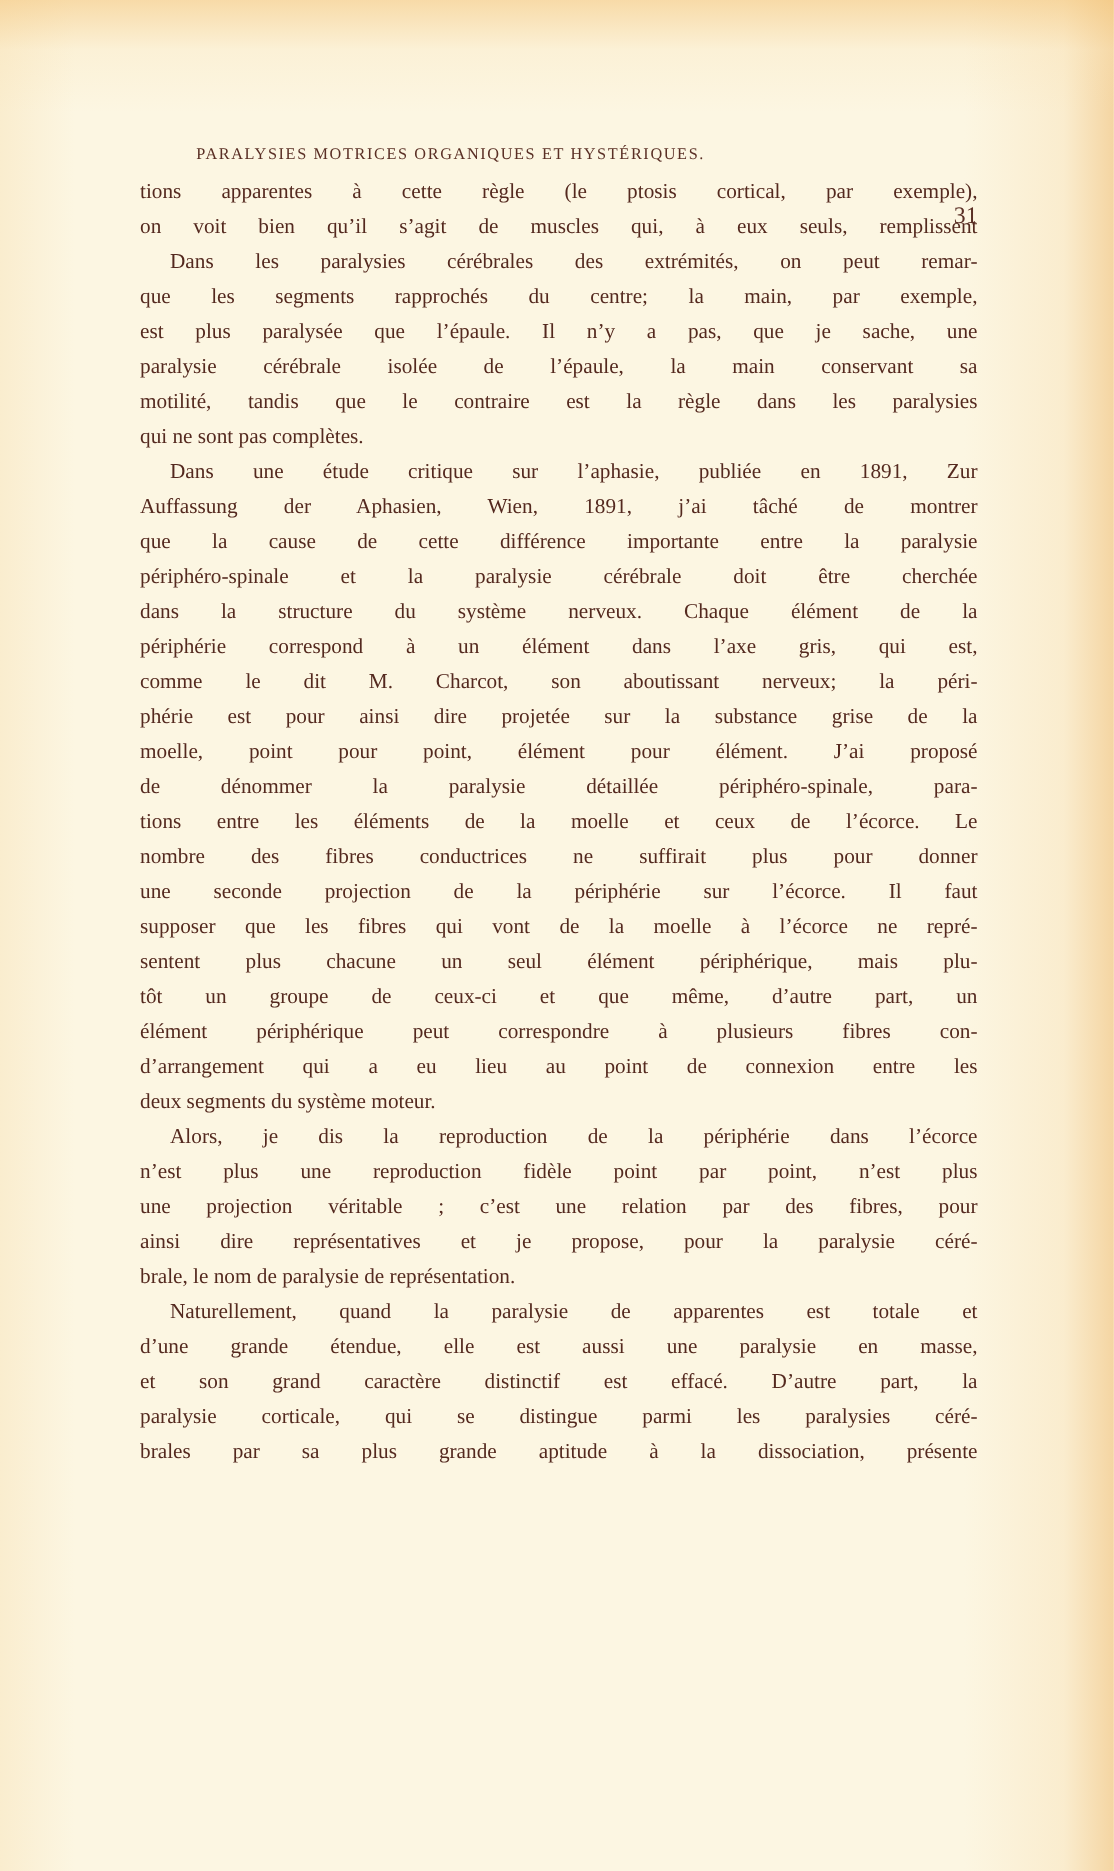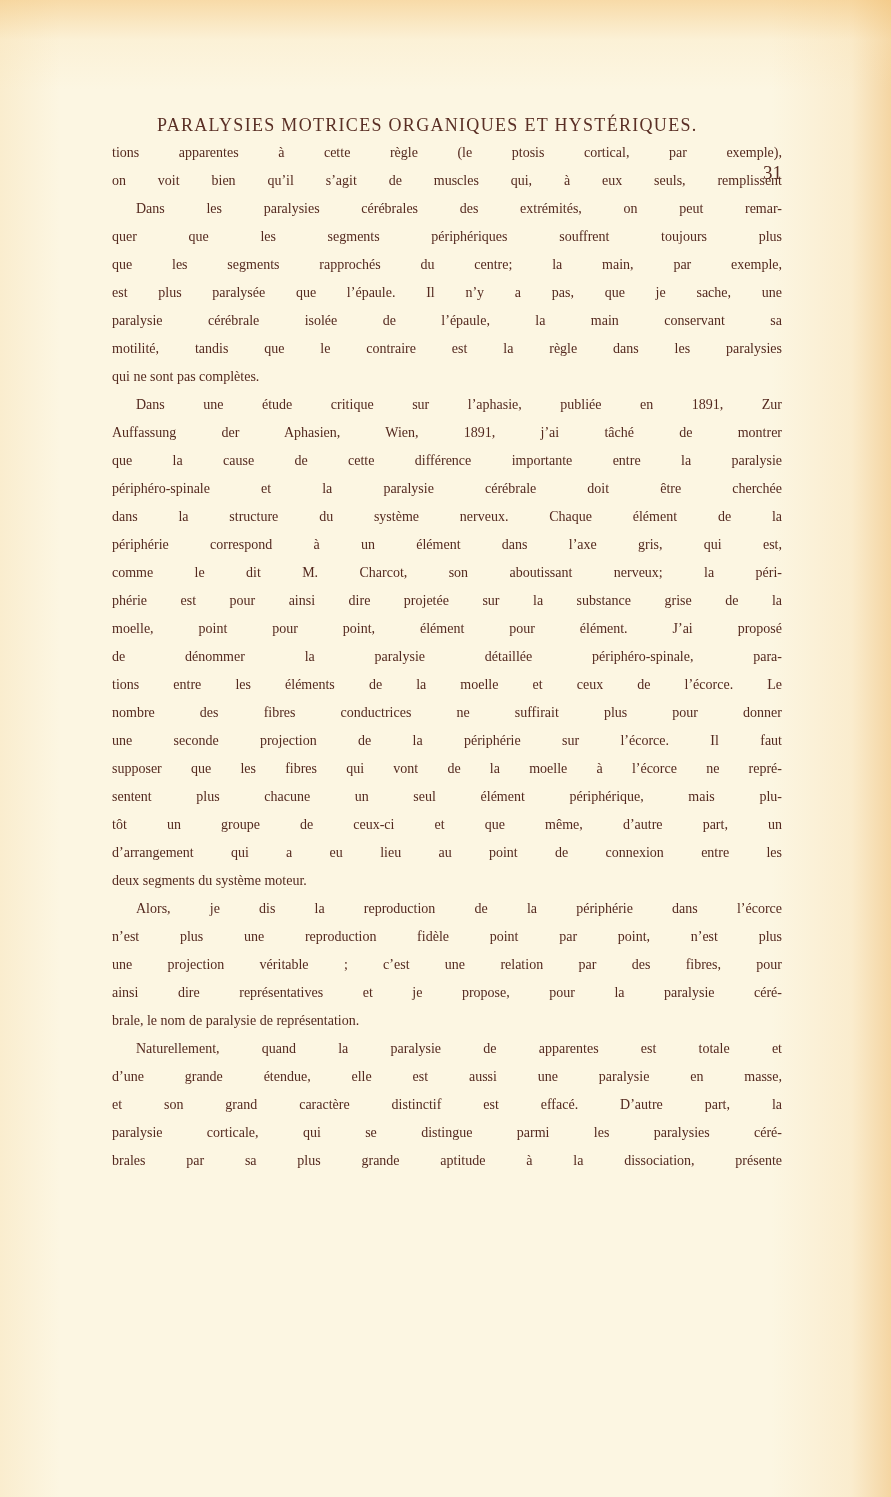--- a/index.html
+++ b/index.html
@@ -15,25 +15,25 @@
       linear-gradient(to bottom, rgba(244,196,120,0.55) 0px, rgba(250,226,180,0.25) 40px, rgba(252,246,226,0) 90px),
       linear-gradient(to left, rgba(238,186,110,0.55) 0px, rgba(246,214,160,0.3) 40px, rgba(252,246,226,0) 120px),
       linear-gradient(to right, rgba(246,220,170,0.35) 0px, rgba(252,246,226,0) 60px),
       #fcf6e2;
   }
   .running-head {
     position: absolute; left: 157px; top: 113px; width: 625px; height: 22px;
     font-size: 15px; letter-spacing: 1.3px; font-variant: small-caps;
     color: #5a2f25;
   }
-  .running-head .title { position: absolute; left: 0; top: 2px; text-transform: uppercase; font-size: 18px; }
+  .running-head .title { position: absolute; left: 0; top: 2px; text-transform: uppercase; font-size: 13px; }
   .running-head .folio { position: absolute; right: 0; top: 4px; font-size: 19px; letter-spacing: 0; margin-top: 45px; }
   .body-text {
     position: absolute; left: 112px; top: 139px; width: 670px;
-    font-size: 14px; line-height: 28px;
+    font-size: 17px; line-height: 28px;
   }
   .line {
     display: block; height: 28px; white-space: nowrap;
     text-align: justify; text-align-last: justify;
     transform-origin: left center;
   }
   .line.last { text-align-last: left; }
   .line.indent { padding-left: 24px; }
   .seg { }
   .seg.it { }
@@ -43,21 +43,20 @@
 
 <div class="page">
   <div class="running-head">
     <span class="title">Paralysies motrices organiques et hystériques.</span>
     <span class="folio">31</span>
   </div>
   <div class="body-text" id="body-text">
       <div class="line"><span class="seg">tions apparentes à cette règle (le ptosis cortical, par exemple),</span></div>
       <div class="line"><span class="seg">on voit bien qu’il s’agit de muscles qui, à eux seuls, remplissent</span></div>
       <div class="line indent"><span class="seg">Dans les paralysies cérébrales des extrémités, on peut remar-</span></div>
-      <div class="line"><span class="seg">quer que les segments périphériques souffrent toujours plus</span></div>
       <div class="line"><span class="seg">que les segments rapprochés du centre; la main, par exemple,</span></div>
       <div class="line"><span class="seg">est plus paralysée que l’épaule. Il n’y a pas, que je sache, une</span></div>
       <div class="line"><span class="seg">paralysie cérébrale isolée de l’épaule, la main conservant sa</span></div>
       <div class="line"><span class="seg">motilité, tandis que le contraire est la règle dans les paralysies</span></div>
       <div class="line last"><span class="seg">qui ne sont pas complètes.</span></div>
       <div class="line indent"><span class="seg">Dans une étude critique sur l’aphasie, publiée en 1891, </span><span class="seg it">Zur</span></div>
       <div class="line"><span class="seg it">Auffassung der Aphasien</span><span class="seg">, </span><span class="seg it">Wien</span><span class="seg">, 1891, j’ai tâché de montrer</span></div>
       <div class="line"><span class="seg">que la cause de cette différence importante entre la paralysie</span></div>
       <div class="line"><span class="seg">périphéro-spinale et la paralysie cérébrale doit être cherchée</span></div>
       <div class="line"><span class="seg">dans la structure du système nerveux. Chaque élément de la</span></div>
@@ -65,20 +64,21 @@
       <div class="line"><span class="seg">comme le dit M. Charcot, son aboutissant nerveux; la péri-</span></div>
       <div class="line"><span class="seg">phérie est pour ainsi dire projetée sur la substance grise de la</span></div>
       <div class="line"><span class="seg">moelle, point pour point, élément pour élément. J’ai proposé</span></div>
       <div class="line"><span class="seg">de dénommer la paralysie détaillée périphéro-spinale, </span><span class="seg it">para-</span></div>
       <div class="line"><span class="seg">tions entre les éléments de la moelle et ceux de l’écorce. Le</span></div>
       <div class="line"><span class="seg">nombre des fibres conductrices ne suffirait plus pour donner</span></div>
       <div class="line"><span class="seg">une seconde projection de la périphérie sur l’écorce. Il faut</span></div>
       <div class="line"><span class="seg">supposer que les fibres qui vont de la moelle à l’écorce ne repré-</span></div>
       <div class="line"><span class="seg">sentent plus chacune un seul élément périphérique, mais plu-</span></div>
       <div class="line"><span class="seg">tôt un groupe de ceux-ci et que même, d’autre part, un</span></div>
+      <div class="line"><span class="seg">élément périphérique peut correspondre à plusieurs fibres con-</span></div>
       <div class="line"><span class="seg">d’arrangement qui a eu lieu au point de connexion entre les</span></div>
       <div class="line last"><span class="seg">deux segments du système moteur.</span></div>
       <div class="line indent"><span class="seg">Alors, je dis la reproduction de la périphérie dans l’écorce</span></div>
       <div class="line"><span class="seg">n’est plus une reproduction fidèle point par point, n’est plus</span></div>
       <div class="line"><span class="seg">une projection véritable ; c’est une relation par des fibres, pour</span></div>
       <div class="line"><span class="seg">ainsi dire représentatives et je propose, pour la paralysie céré-</span></div>
       <div class="line last"><span class="seg">brale, le nom de </span><span class="seg it">paralysie de représentation</span><span class="seg">.</span></div>
       <div class="line indent"><span class="seg">Naturellement, quand la paralysie de apparentes est totale et</span></div>
       <div class="line"><span class="seg">d’une grande étendue, elle est aussi une paralysie en masse,</span></div>
       <div class="line"><span class="seg">et son grand caractère distinctif est effacé. D’autre part, la</span></div>

